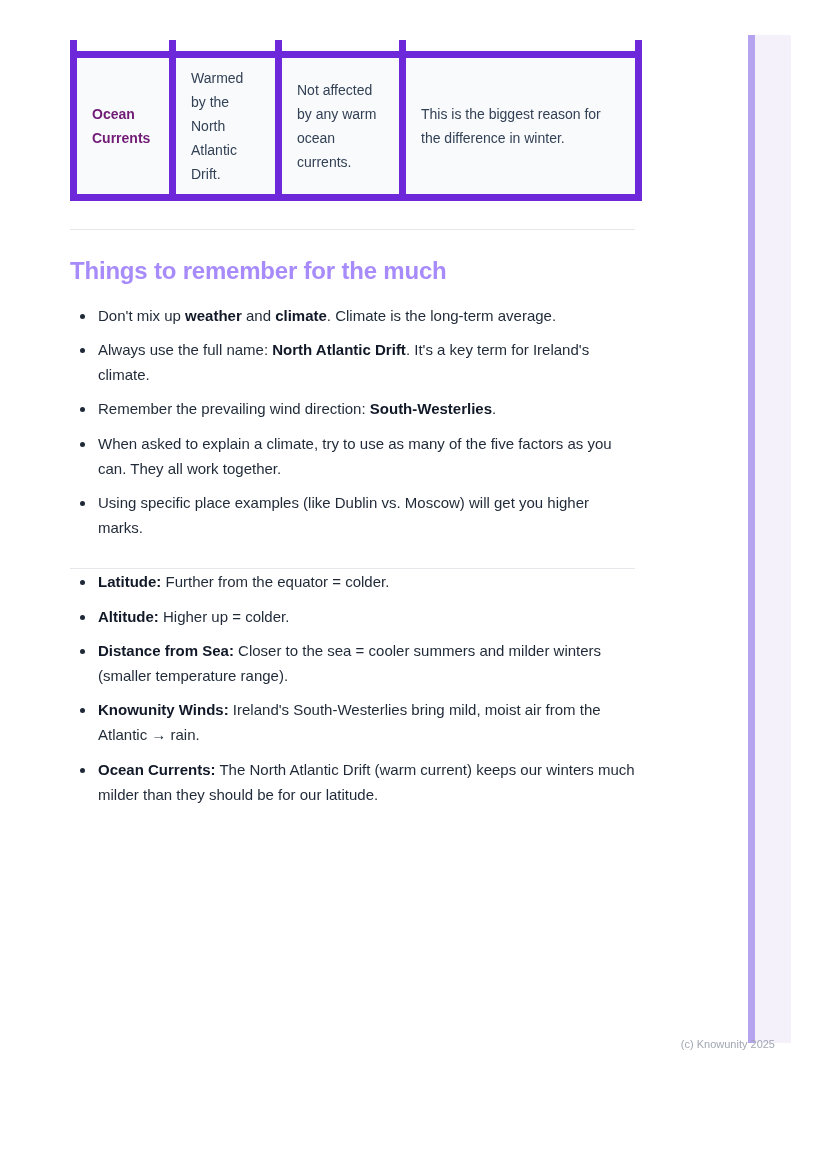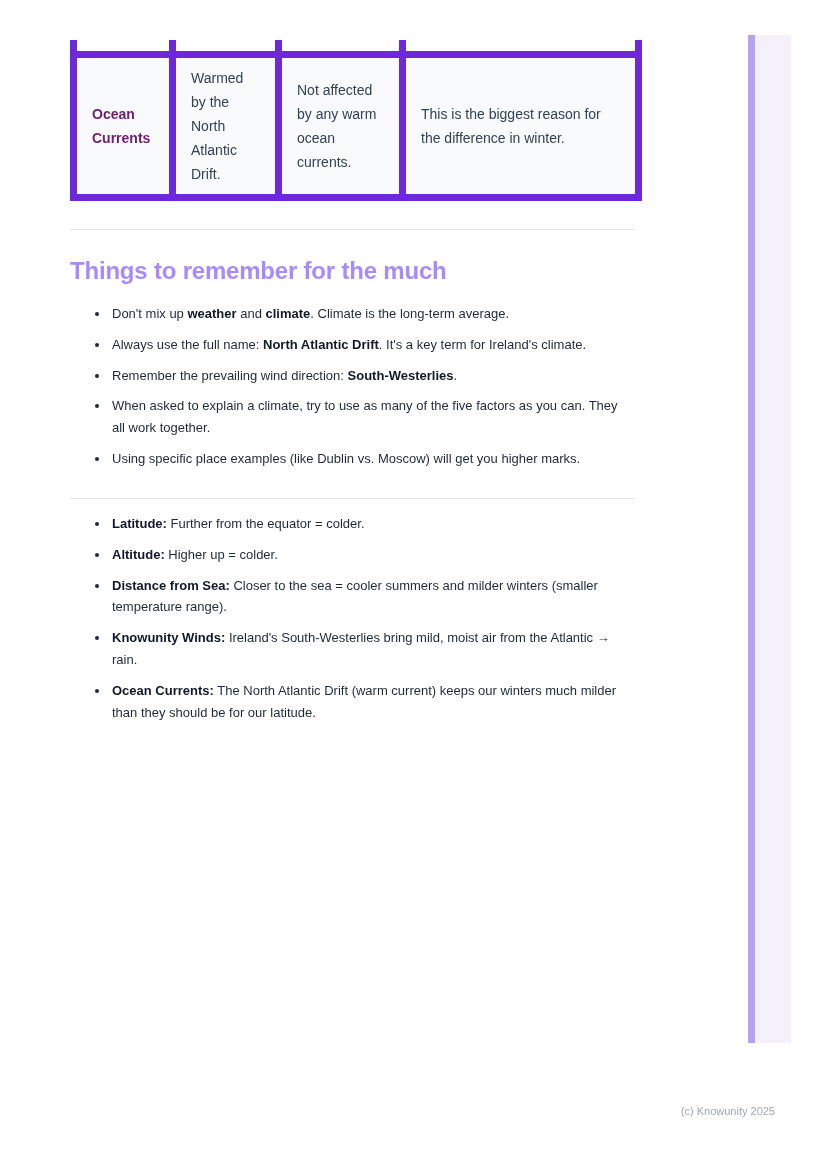--- a/index.html
+++ b/index.html
@@ -57,24 +57,24 @@
     height: 0;
   }
   .section-title {
     font-size: 24px;
     font-weight: 700;
     color: #a78bfa;
     margin: 27px 0 18px 0;
     letter-spacing: -0.2px;
   }
   ul.bullets {
-    margin: 14px;
+    margin: 0;
     padding: 0 0 0 26px;
     color: #1f2937;
-    font-size: 13px;
+    font-size: 15px;
     line-height: 1.68;
   }
   ul.bullets li {
     margin: 0 0 9px 0;
     padding-left: 2px;
   }
   ul.bullets li strong { font-weight: 700; color: #111827; }
 
   
   .scroll-thumb {
@@ -90,21 +90,21 @@
     left: 755px;
     top: 35px;
     width: 36px;
     height: 1008px;
     background: #f4f1fb;
   }
 
   
   .footer {
     position: absolute;
-    top: 1105px;
+    top: 1038px;
     right: 53px;
     font-size: 11px;
     color: #a1a7b3;
   }
 </style>
 </head>
 <body>
 
 <div class="content">
 

